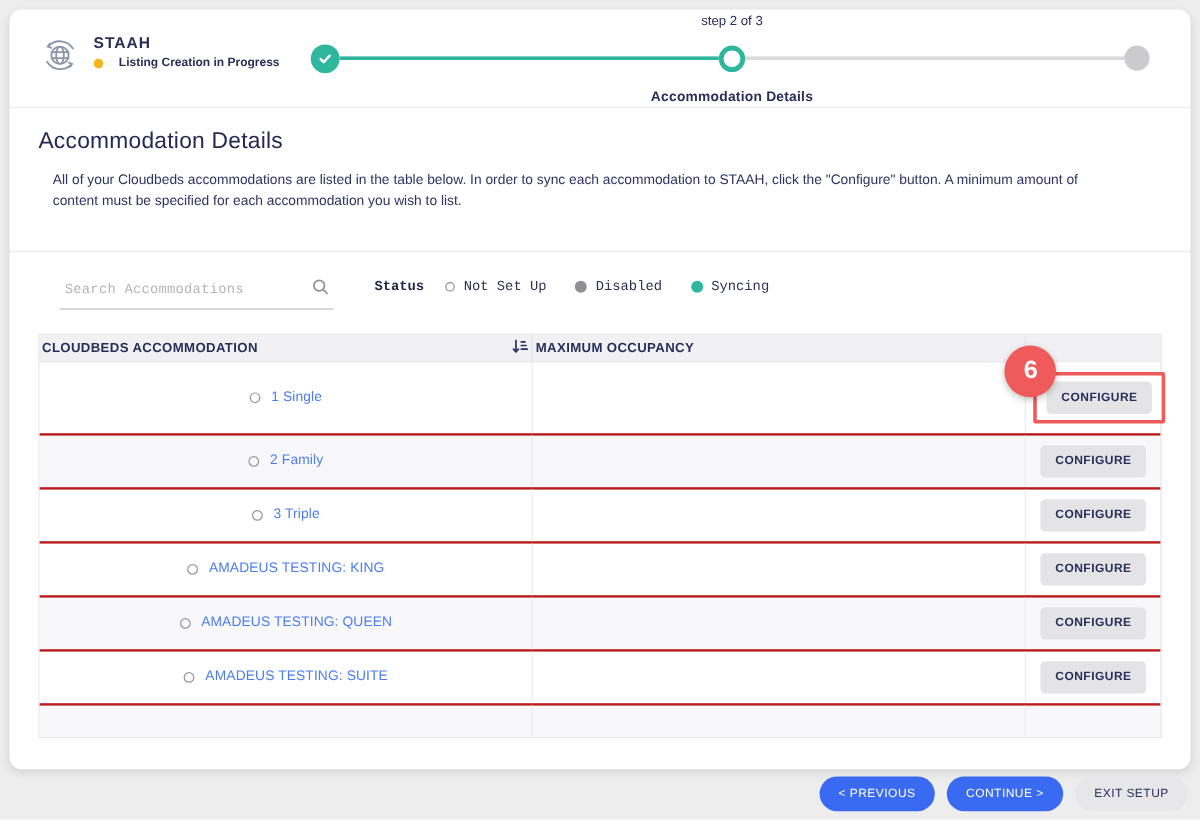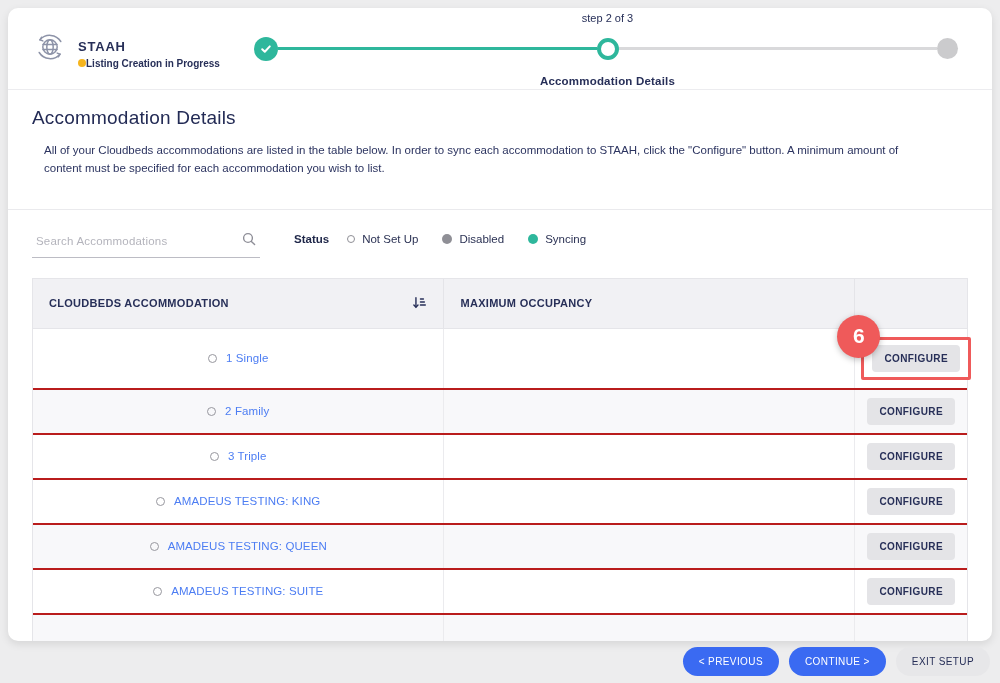--- a/index.html
+++ b/index.html
@@ -22,57 +22,57 @@
     font-family:"Liberation Sans", sans-serif;
     color:var(--navy);
   }
   .card{
     position:absolute;left:8px;top:8px;width:984px;height:633px;
     background:#fff;border-radius:10px;overflow:hidden;
     box-shadow:0 3px 8px rgba(0,0,0,.10);
   }
   
   .topbar{height:82px;display:flex;align-items:center;padding:0 24px;border-bottom:1px solid #ececef;}
-  .brand{display:flex;align-items:flex-end;gap:10px;min-width:196px;}
+  .brand{display:flex;align-items:flex-start;gap:10px;min-width:196px;}
   .brand-text{display:flex;flex-direction:column;}
   .brand-title{font-size:13px;font-weight:bold;letter-spacing:.8px;}
-  .brand-status{display:flex;align-items:center;gap:0;font-size:10px;font-weight:bold;margin-top:4px;}
+  .brand-status{display:flex;align-items:center;gap:13px;font-size:10px;font-weight:bold;margin-top:4px;}
   .dot-yellow{width:8px;height:8px;border-radius:50%;background:var(--yellow);flex:none;}
   .stepper{flex:1;display:flex;align-items:center;margin-left:26px;margin-right:10px;}
   .seg{height:3px;flex:1;}
   .seg.done{background:var(--teal);}
   .seg.todo{background:#d9d9db;}
   .node-check{width:24px;height:24px;border-radius:50%;background:var(--teal);display:flex;align-items:center;justify-content:center;flex:none;}
   .node-wrap{position:relative;flex:none;display:flex;}
   .node-current{width:22px;height:22px;border-radius:50%;background:#fff;border:4px solid var(--teal);}
   .node-end{width:21px;height:21px;border-radius:50%;background:#cbcbcd;flex:none;}
   .step-counter{position:absolute;left:50%;transform:translateX(-50%);top:-26px;font-size:11px;white-space:nowrap;color:var(--navy);}
   .step-name{position:absolute;left:50%;transform:translateX(-50%);bottom:-27px;font-size:11.5px;font-weight:bold;white-space:nowrap;color:var(--navy);letter-spacing:.2px;}
   
   .intro{padding:17px 24px 19px;border-bottom:1px solid #eaeaed;}
   .intro h1{margin:0 0 11px;font-size:19px;font-weight:500;letter-spacing:.2px;color:#232b55;}
   .intro p{margin:12px;font-size:11.5px;line-height:1.6;color:#2c3460;max-width:856px;}
   
-  .controls{display:flex;align-items:flex-start;padding:16px 24px 6px;}
+  .controls{display:flex;align-items:flex-start;padding:16px 42px 6px;font-family:Liberation Mono, monospace;}
   .search{width:228px;position:relative;border-bottom:1px solid #bcbcc4;padding:5px 24px 8px 2px;}
   .search input{border:none;outline:none;width:100%;background:transparent;font-size:11.5px;color:#44445a;font-family:inherit;letter-spacing:.2px;}
   .search input::placeholder{color:#b4b4bc;}
   .search .sicon{position:absolute;right:4px;top:6px;}
   .legend{display:flex;align-items:center;gap:24px;margin-left:34px;padding-top:7px;font-size:11.5px;}
   .legend-title{font-weight:bold;color:#1e2648;margin-right:-6px;text-align:right;}
   .legend-item{display:flex;align-items:center;gap:7px;color:#2b3254;}
   .ldot{width:10px;height:10px;border-radius:50%;flex:none;}
   .ldot.hollow{background:transparent;border:1.5px solid var(--gray-dot);width:8px;height:8px;}
   .ldot.gray{background:var(--gray-dot);}
   .ldot.teal{background:var(--teal);}
   
   .table-wrap{margin:14px 24px 0;border:1px solid var(--border);}
   table{width:100%;border-collapse:collapse;table-layout:fixed;}
   thead th{background:#f1f1f4;font-size:11px;font-weight:bold;color:var(--navy);text-align:left;
-    padding:16px;letter-spacing:.3px;border-bottom:1px solid var(--border);}
+    padding:2px;letter-spacing:.3px;border-bottom:1px solid var(--border);}
   thead th:not(:first-child){border-left:1px solid #e4e4e8;}
   th .th-inner{display:flex;align-items:center;justify-content:space-between;}
   tbody td{padding:13px 14px;border-top:2px solid #b91c1c;font-size:11.5px;background:#fff;}
   tbody tr:first-child td{border-top:none;}
   tbody td:not(:first-child){border-left:1px solid #ebebee;}
   tbody tr.alt td{background:var(--row-alt);}
   .name-wrap{display:flex;align-items:center;gap:9px;justify-content:center;}
   .status-radio{width:9px;height:9px;border-radius:50%;border:1.5px solid #97979e;display:inline-block;flex:none;cursor:pointer;}
   .room-link{color:var(--link);text-decoration:none;cursor:pointer;letter-spacing:.1px;}
   .cell-action{text-align:center;padding:8px 6px !important;position:relative;}

